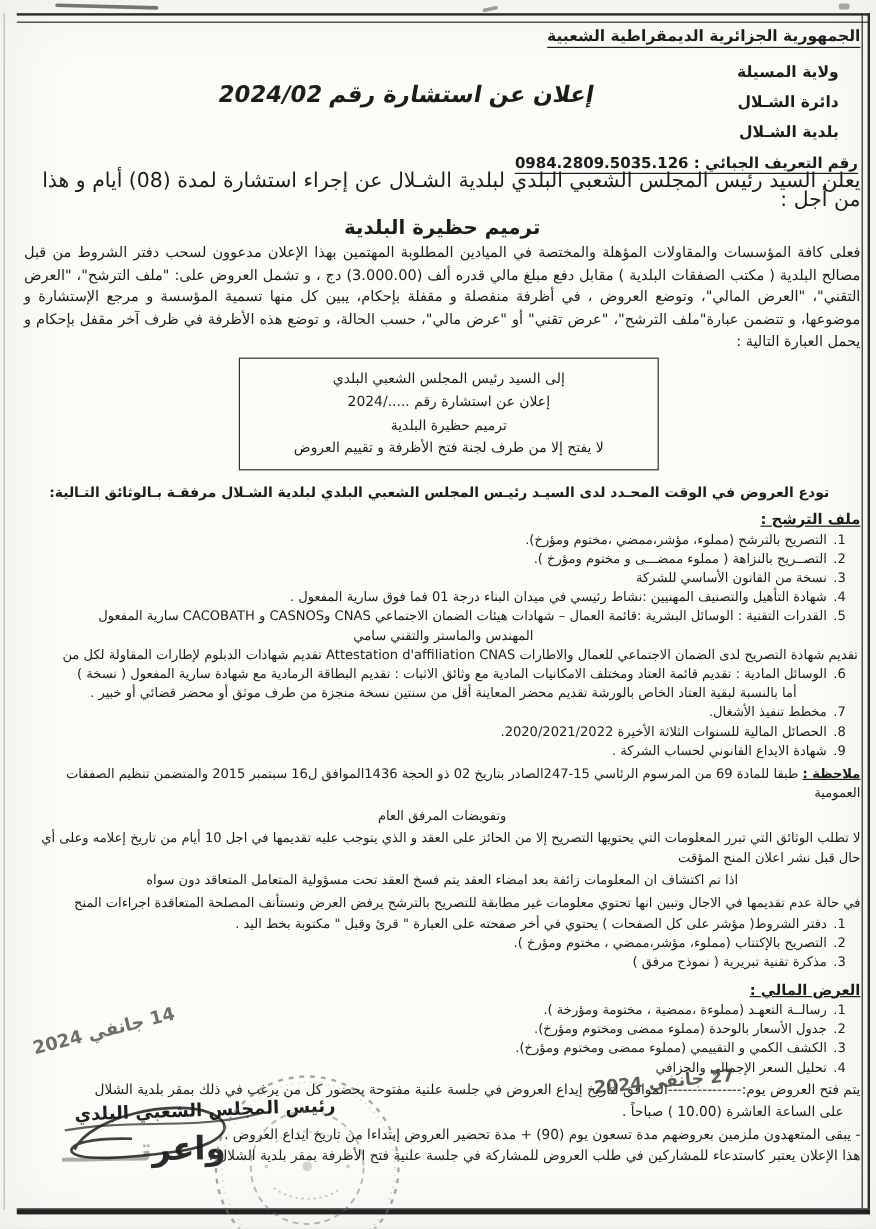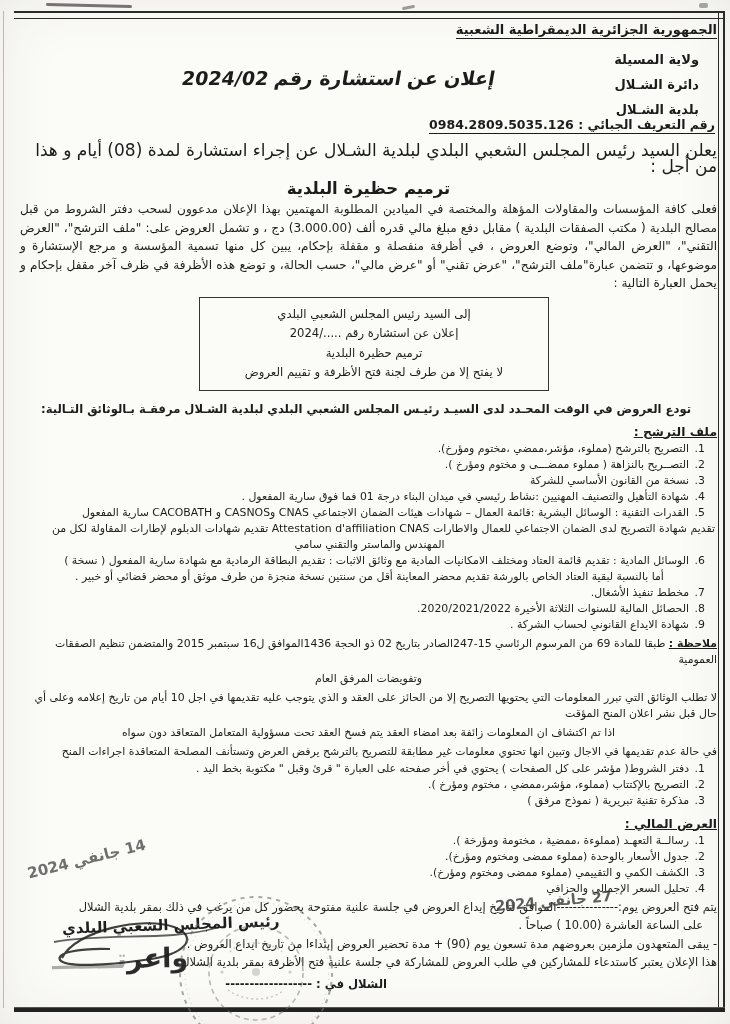--- a/index.html
+++ b/index.html
@@ -28,21 +28,21 @@
 
   
   .republic-wrap{text-align:right;margin-top:3px;}
   .republic{display:inline-block;font-weight:bold;font-size:13px;
     border-bottom:1.5px solid #1c1c1c;padding-bottom:1px;}
   .header-zone{position:relative;height:96px;}
   .authority{position:absolute;right:18px;top:8px;text-align:right;
     font-weight:bold;font-size:13px;line-height:25px;}
   .consult-title{position:absolute;top:28px;left:0;right:60px;text-align:center;
     font-size:19px;font-weight:bold;transform:skewX(-10deg);letter-spacing:.5px;}
-  .tax-line{position:absolute;top:78px;right:2px;font-size:12.5px;font-weight:bold;}
+  .tax-line{position:absolute;top:88px;right:2px;font-size:12.5px;font-weight:bold;}
   .tax-line .u{border-bottom:1.2px solid #1c1c1c;padding-bottom:1px;}
 
   .announce-line{margin:7px 0 0;font-size:17px;line-height:16px;}
   .project-title{margin:5px 0 2px;text-align:center;font-size:16.5px;font-weight:bold;letter-spacing:1px;}
   .intro-par{margin:2px 0 0;font-size:12.1px;line-height:18.5px;text-align:justify;}
 
   
   .envelope-box{width:336px;margin:4px 168px 0 auto;border:1.6px solid #333;
     padding:7px 6px;text-align:center;font-size:11.6px;line-height:19.5px;}
   .envelope-box .b{font-weight:normal;}
@@ -127,22 +127,22 @@
     <p class="deposit-line">تودع العروض في الوقت المحـدد لدى السيـد رئيـس المجلس الشعبي البلدي لبلدية الشـلال مرفقـة بـالوثائق التـالية:</p>
 
     <div class="section-head">ملف الترشح :</div>
     <ol class="doc-list">
       <li><span>التصريح بالترشح (مملوء، مؤشر،ممضي ،مختوم ومؤرخ).</span></li>
       <li><span>التصــريح بالنزاهة ( مملوء ممضـــى و مختوم ومؤرخ ).</span></li>
       <li><span>نسخة من القانون الأساسي للشركة</span></li>
       <li><span>شهادة التأهيل والتصنيف المهنيين :نشاط رئيسي في ميدان البناء درجة 01 فما فوق سارية المفعول .</span></li>
       <li>
         <span>القدرات التقنية : الوسائل البشرية :قائمة العمال – شهادات هيئات الضمان الاجتماعي CNAS وCASNOS و CACOBATH سارية المفعول</span>
+        <div class="cont center">المهندس والماستر والتقني سامي</div>
         <div class="cont">تقديم شهادة التصريح لدى الضمان الاجتماعي للعمال والاطارات Attestation d'affiliation CNAS تقديم شهادات الدبلوم لإطارات المقاولة لكل من</div>
-        <div class="cont center">المهندس والماستر والتقني سامي</div>
       </li>
       <li>
         <span>الوسائل المادية : تقديم قائمة العتاد ومختلف الامكانيات المادية مع وثائق الاثبات : تقديم البطاقة الرمادية مع شهادة سارية المفعول ( نسخة )</span>
         <div class="cont center">أما بالنسبة لبقية العتاد الخاص بالورشة تقديم محضر المعاينة أقل من سنتين نسخة منجزة من طرف موثق أو محضر قضائي أو خبير .</div>
       </li>
       <li><span>مخطط تنفيذ الأشغال.</span></li>
       <li><span>الحصائل المالية للسنوات الثلاثة الأخيرة 2020/2021/2022.</span></li>
       <li><span>شهادة الايداع القانوني لحساب الشركة .</span></li>
     </ol>
 
@@ -167,21 +167,20 @@
       <li><span>الكشف الكمي و التقييمي  (مملوء ممضى ومختوم ومؤرخ).</span></li>
       <li><span>تحليل السعر الإجمالي والجزافي</span></li>
     </ol>
 
     <p class="closing-par">
       <span>يتم فتح العروض يوم:</span><span class="stamp-anchor"><span>---------------</span><span class="inline-stamp">27 جانفي 2024</span></span><span>الموافق لتاريخ إيداع العروض  في جلسة علنية مفتوحة بحضور كل من يرغب في ذلك بمقر بلدية الشلال</span>
     </p>
     <p class="closing-par time-line">على الساعة العاشرة (10.00 ) صباحاً .</p>
     <p class="closing-par">- يبقى المتعهدون ملزمين بعروضهم مدة تسعون يوم (90) + مدة تحضير العروض  إبتداءا من تاريخ ايداع العروض .</p>
     <p class="closing-par">هذا الإعلان يعتبر كاستدعاء للمشاركين في  طلب العروض للمشاركة في جلسة علنية فتح الأظرفة بمقر بلدية الشلال .</p>
-    <p class="place-line">الشلال في : ------------------</p>
   </div>
 
   <div class="corner-stamp">14 جانفي 2024</div>
   <div class="signer-title">رئيس المجلس الشعبي البلدي</div>
   <div class="signer-name">
     <span>واعر</span><span class="faded">تـــــــ</span>
   </div>
 
   <svg class="sig-svg" width="175" height="70" viewBox="0 0 175 70">
     <path d="M14,46 C28,18 96,4 126,15 C152,25 138,43 96,48 C60,53 18,56 12,48 C8,41 30,36 62,37" fill="none" stroke="#1e1e1e" stroke-width="2.2" opacity="0.85"></path>

